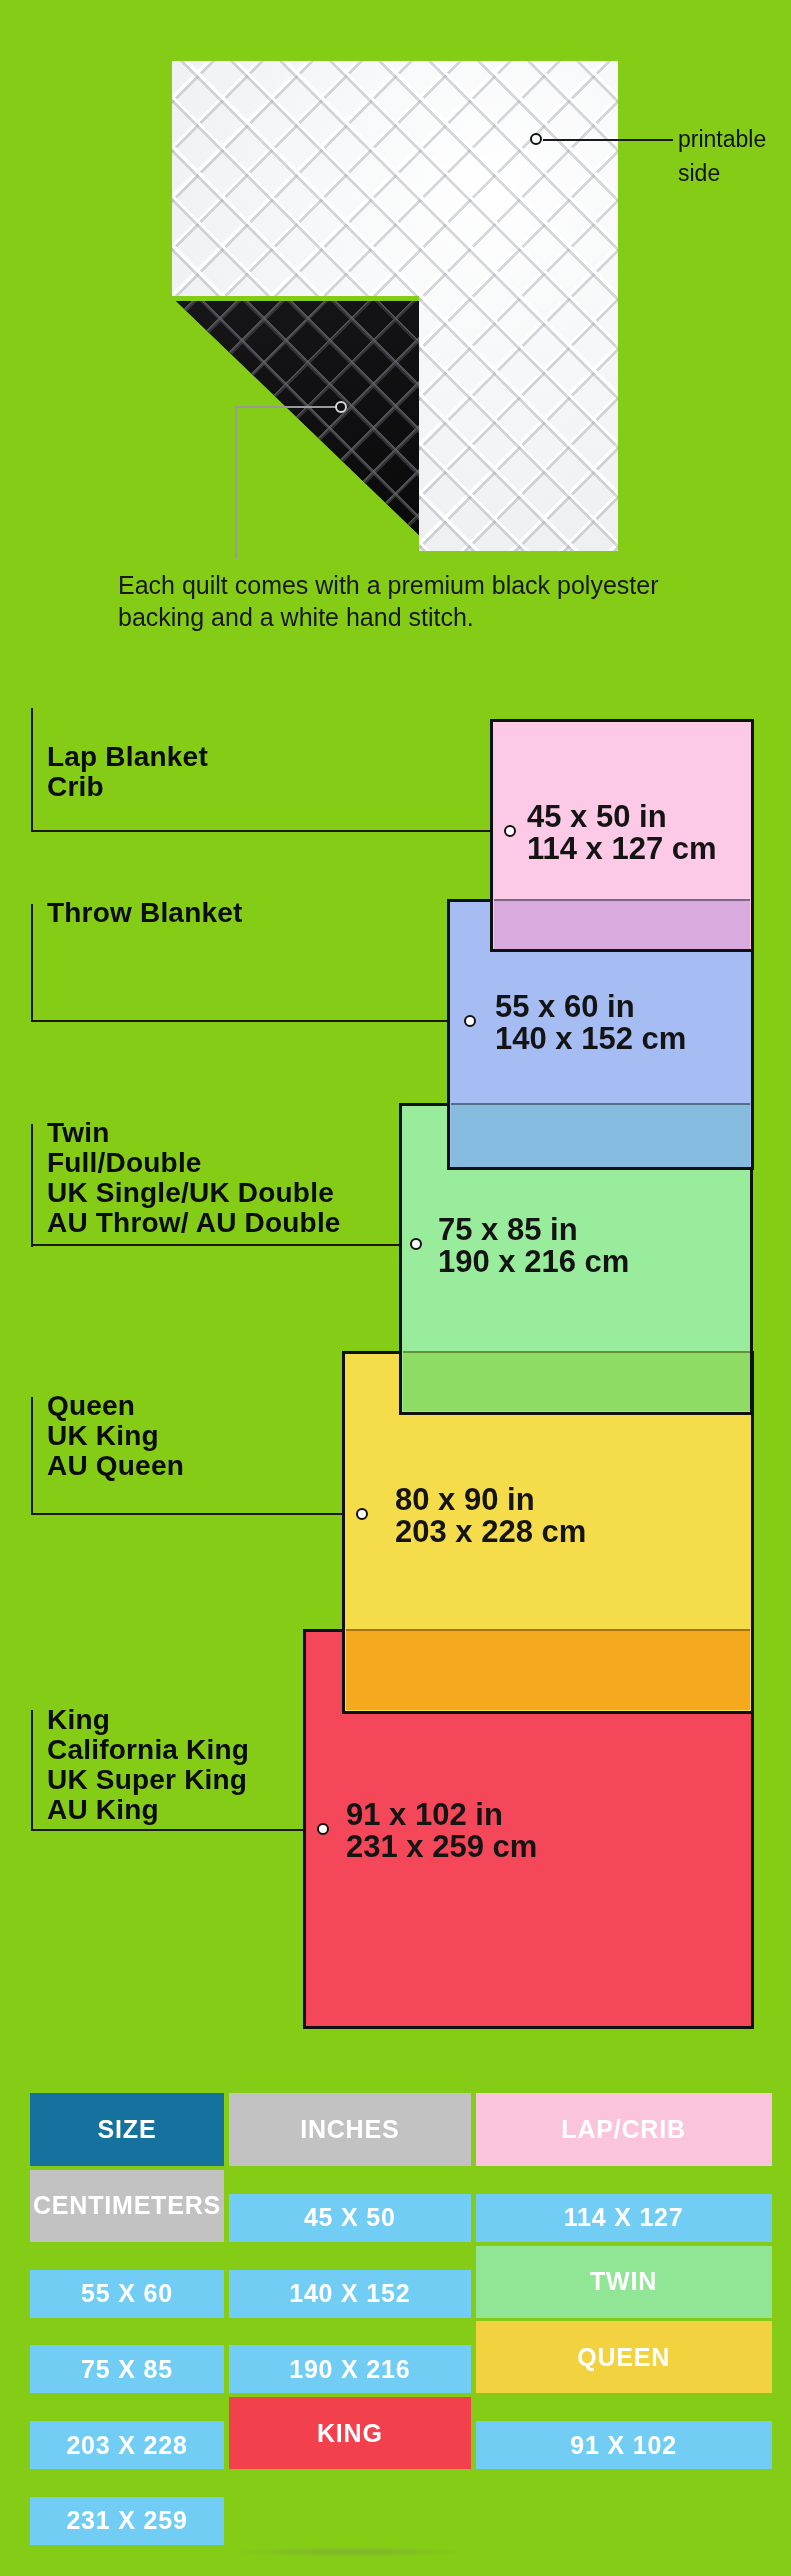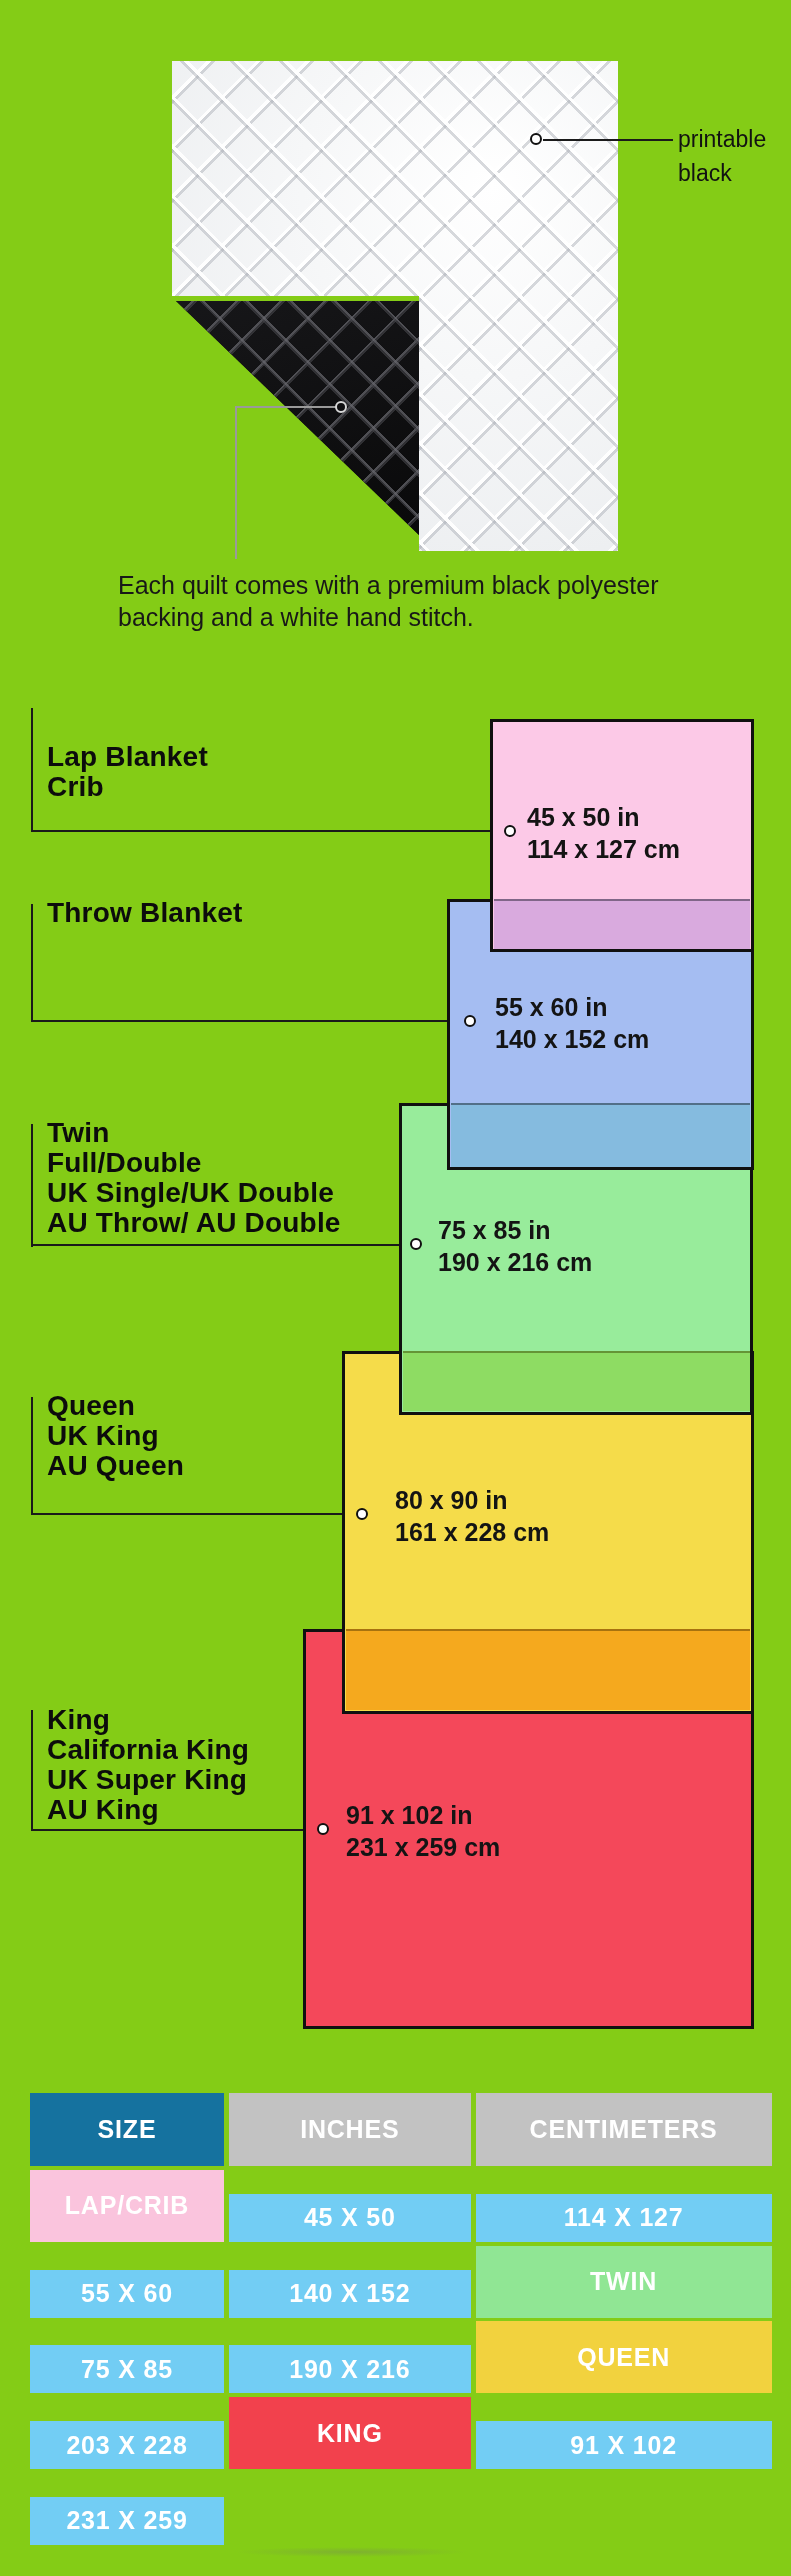--- a/index.html
+++ b/index.html
@@ -39,21 +39,21 @@
   .rect-yellow{left:342px;top:1351px;width:412px;height:363px;background:#f5dc4a;z-index:12;}
   .rect-red   {left:303px;top:1629px;width:451px;height:400px;background:#f4485a;z-index:11;}
   .ov{z-index:16;box-sizing:border-box;border-top:2.9px solid rgba(20,20,30,.45);}
   .ov-pink-blue   {left:494px;top:899px; width:256px;height:50px;background:#d9aade;}
   .ov-blue-green  {left:451px;top:1103px;width:299px;height:64px;background:#85bbdf;}
   .ov-green-yellow{left:403px;top:1351px;width:347px;height:60px;background:#8edc63;border-top-color:rgba(50,60,0,.45);}
   .ov-yellow-red  {left:346px;top:1629px;width:404px;height:81px;background:#f5a91e;border-top-color:rgba(90,60,0,.5);}
   .slabel{left:47px;font-size:28px;line-height:30px;font-weight:700;color:#0c0c0c;letter-spacing:0.2px;white-space:nowrap;z-index:9;}
   .lbl-lap  {top:702px;margin-top:40px;} .lbl-throw{top:898px;} .lbl-twin {top:1118px;}
   .lbl-queen{top:1391px;} .lbl-king {top:1705px;}
-  .dims{font-size:25px;line-height:32px;font-weight:700;color:#141414;white-space:nowrap;z-index:20;}
+  .dims{font-size:31px;line-height:32px;font-weight:700;color:#141414;white-space:nowrap;z-index:20;}
   .dims-lap  {left:527px;top:801px;} .dims-throw{left:495px;top:991px;}
   .dims-twin {left:438px;top:1214px;} .dims-queen{left:395px;top:1484px;}
   .dims-king {left:346px;top:1799px;}
 
   
   .size-table{left:30px;top:2093px;width:627px;display:grid;
     grid-template-columns:194px 242px 296px;grid-template-rows:73px 72px 72px 72px 72px 72px;
     column-gap:4.8px;row-gap:3.8px;z-index:5;}
   .cell{display:flex;align-items:center;justify-content:center;
     font-weight:700;font-size:25px;color:#ffffff;letter-spacing:0.8px;}
@@ -71,21 +71,21 @@
 
 <div class="page">
 
   <div class="abs quilt-white"></div>
   <div class="abs quilt-black"></div>
 
   <div class="abs lead-h" style="left:543px;top:139px;width:130px;"></div>
   <div class="abs dot" style="left:530px;top:133px;border-width:2.4px;"></div>
   <div class="abs printable-label">
     <div>printable</div>
-    <div>black</div>
+    <div>side</div>
   </div>
 
   <div class="abs lead-h lead-gray" style="left:235px;top:406px;width:101px;"></div>
   <div class="abs lead-v lead-gray" style="left:235px;top:407px;height:152px;"></div>
   <div class="abs dot dot-light" style="left:335px;top:401px;border-width:2.4px;"></div>
 
   <div class="abs hero-caption">
     <div>Each quilt comes with a premium black polyester</div>
     <div>backing and a white hand stitch.</div>
   </div>
@@ -140,43 +140,43 @@
   <div class="abs slabel lbl-queen">
     <div>Queen</div>
     <div>UK King</div>
     <div>AU Queen</div>
   </div>
   <div class="abs lead-v" style="left:31px;top:1397px;height:118px;"></div>
   <div class="abs lead-h" style="left:31px;top:1513px;width:328px;"></div>
   <div class="abs dot" style="left:356px;top:1508px;"></div>
   <div class="abs dims dims-queen">
     <div>80 x 90 in</div>
-    <div>161 x 228 cm</div>
+    <div>203 x 228 cm</div>
   </div>
 
   <div class="abs slabel lbl-king">
     <div>King</div>
     <div>California King</div>
     <div>UK Super King</div>
     <div>AU King</div>
   </div>
   <div class="abs lead-v" style="left:31px;top:1710px;height:120px;"></div>
   <div class="abs lead-h" style="left:31px;top:1829px;width:289px;"></div>
   <div class="abs dot" style="left:317px;top:1823px;"></div>
   <div class="abs dims dims-king">
     <div>91 x 102 in</div>
     <div>231 x 259 cm</div>
   </div>
 
   <div class="abs size-table">
     <div class="cell th-size">SIZE</div>
     <div class="cell th-gray">INCHES</div>
+    <div class="cell td-lap">LAP/CRIB</div>
+
     <div class="cell th-gray">CENTIMETERS</div>
-
-    <div class="cell td-lap">LAP/CRIB</div>
     <div class="cell td-val">45 X 50</div>
     <div class="cell td-val">114 X 127</div>
 
     <div class="cell td-val">55 X 60</div>
     <div class="cell td-val">140 X 152</div>
 
     <div class="cell td-twin">TWIN</div>
     <div class="cell td-val">75 X 85</div>
     <div class="cell td-val">190 X 216</div>
 

